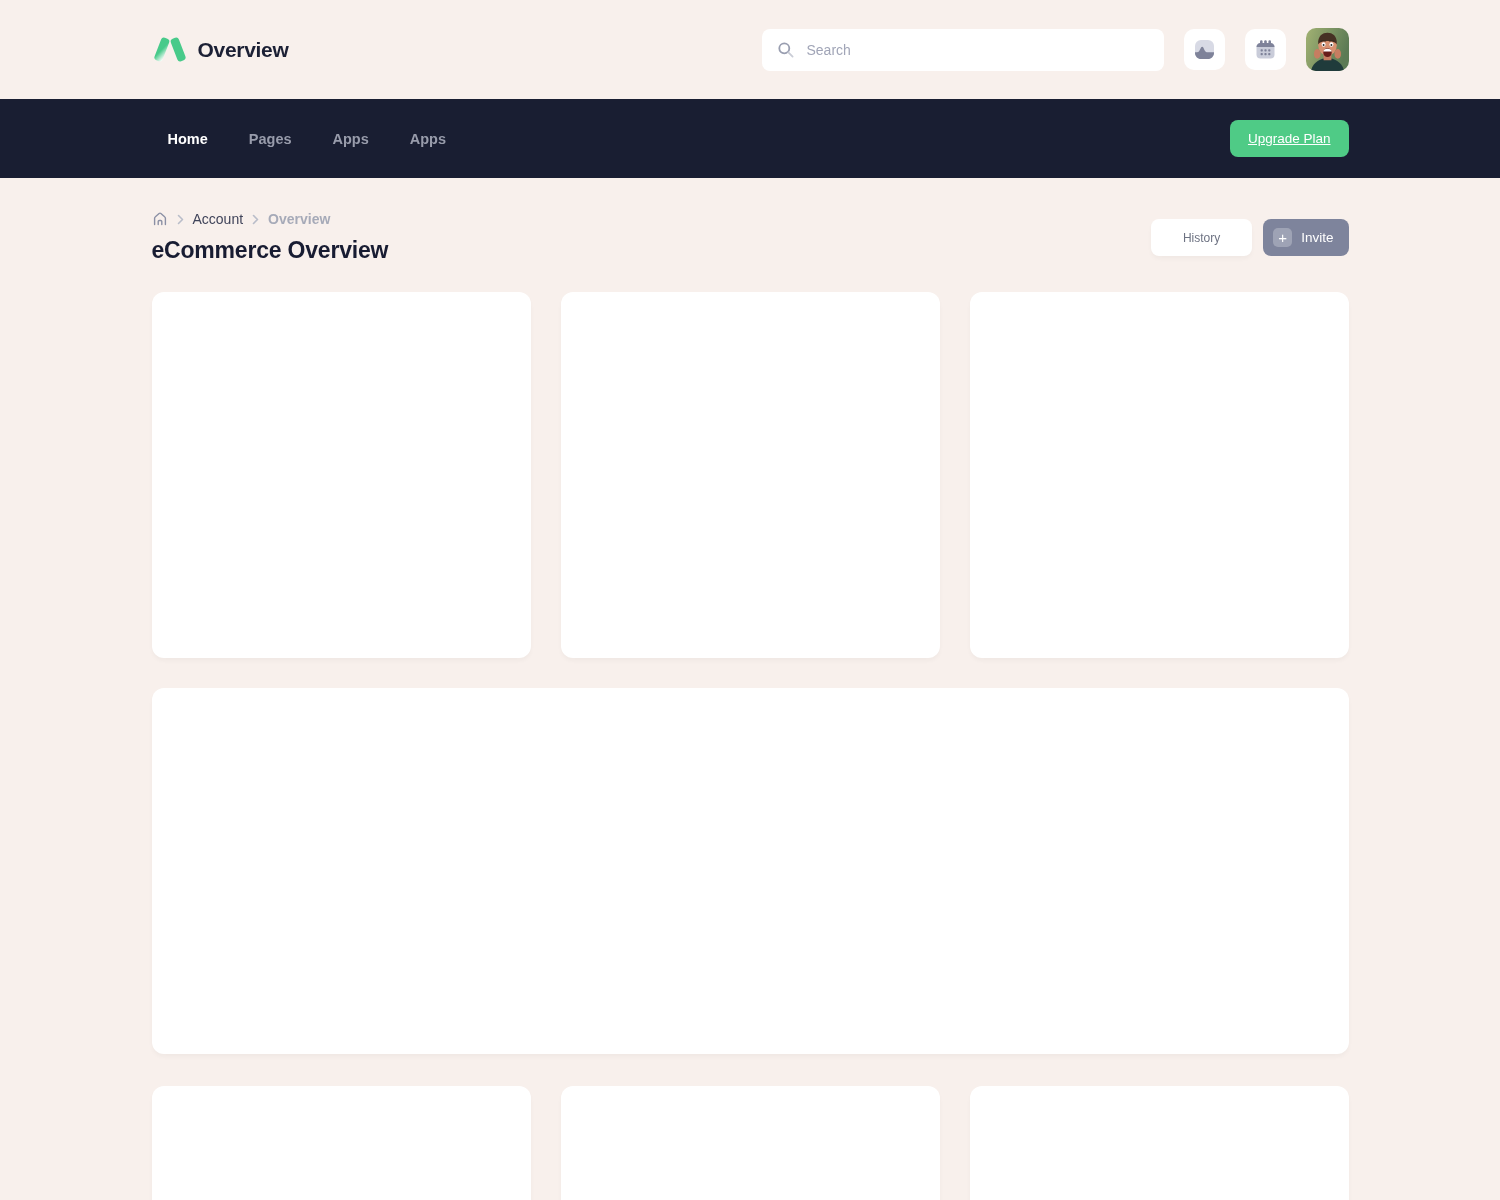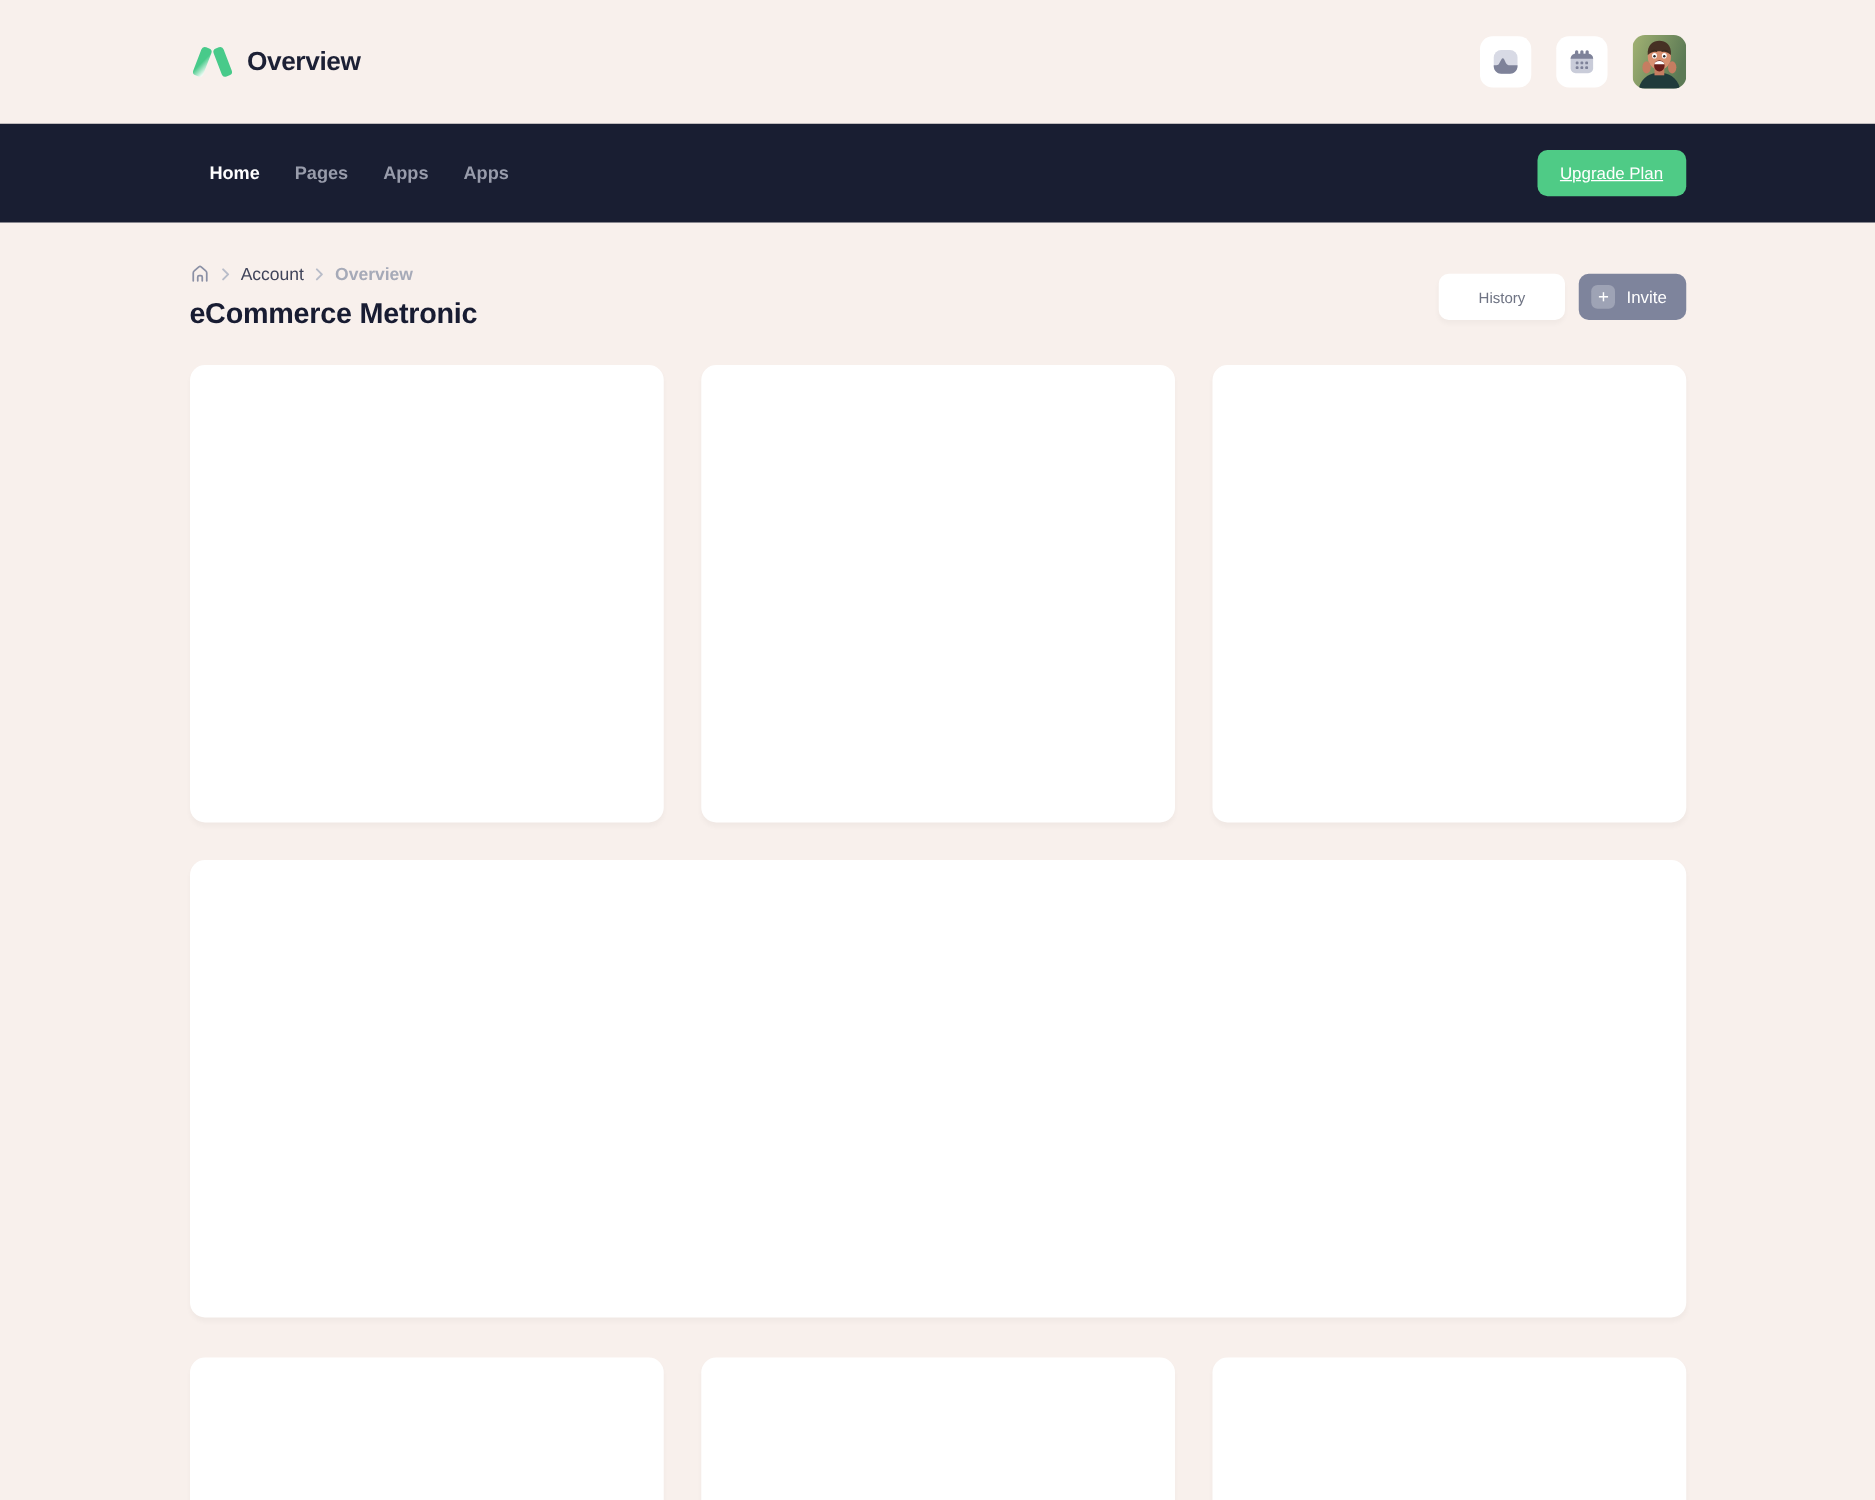--- a/index.html
+++ b/index.html
@@ -30,21 +30,21 @@
   .search input::placeholder { color: #a1a5b7; }
   .iconbtn {
     width: 41px; height: 41px; background: #ffffff; border: none; border-radius: 10px;
     display: flex; align-items: center; justify-content: center; cursor: pointer; padding: 0;
   }
   .avatar { width: 43px; height: 43px; border-radius: 10px; overflow: hidden; cursor: pointer; flex: 0 0 auto; }
 
   
   .navbar { height: 79px; background: #191e32; }
   .navbar-inner { height: 100%; display: flex; align-items: center; justify-content: space-between; }
-  .nav-links { display: flex; align-items: center; gap: 28px; padding-left: 16px; }
+  .nav-links { display: flex; align-items: center; gap: 41px; padding-left: 16px; }
   .nav-link { font-size: 14.5px; font-weight: 700; color: #989cab; cursor: pointer; text-decoration: none; }
   .nav-link.active { color: #ffffff; font-weight: 600; }
   .upgrade-btn {
     height: 37px; padding: 0 18px; border: none; border-radius: 8px;
     background: #4fcb86; color: #ffffff; font-family: "Liberation Sans", sans-serif;
     font-size: 13.5px; font-weight: 500; cursor: pointer; text-decoration: underline;
   }
 
   
   .toolbar-row { margin-top: 33px; display: flex; align-items: center; justify-content: space-between; }
@@ -95,20 +95,27 @@
             <stop offset="1" stop-color="#f2fcf7"></stop>
           </linearGradient>
         </defs>
         <rect x="6.5" y="1.5" width="10" height="28" rx="3.5" transform="rotate(21 11.5 15.5)" fill="url(#lgrad)"></rect>
         <rect x="25.5" y="1.5" width="10" height="28" rx="3.5" transform="rotate(-21 30.5 15.5)" fill="#48ca8a"></rect>
       </svg>
       <span class="logo-text">Overview</span>
     </div>
 
     <div class="topbar-right">
+      <div class="search">
+        <svg width="18" height="18" viewBox="0 0 18 18">
+          <circle cx="7.3" cy="7.3" r="5" stroke="#999eb0" stroke-width="1.8" fill="none"></circle>
+          <line x1="11.4" y1="11.4" x2="15.6" y2="15.6" stroke="#c9ccd6" stroke-width="1.8" stroke-linecap="round"></line>
+        </svg>
+        <input type="text" placeholder="Search" style="">
+      </div>
 
       <button class="iconbtn">
         <svg width="25" height="25" viewBox="0 0 25 25">
           <rect x="3" y="3" width="19" height="19" rx="6" fill="#d8dae5"></rect>
           <path d="M3 15.2 C5 15.2 6.3 15.4 7.2 13.9 L9.2 10.3 C9.7 9.4 10.9 9.5 11.3 10.4 L12.7 13.4 C13.3 14.7 14.6 15.2 15.8 15.2 L22 15.2 L22 16 C22 19.3 19.3 22 16 22 L9 22 C5.7 22 3 19.3 3 16 Z" fill="#7e8299"></path>
         </svg>
       </button>
 
       <button class="iconbtn">
         <svg width="25" height="25" viewBox="0 0 25 25">
@@ -178,21 +185,21 @@
         </svg>
         <svg width="7" height="11" viewBox="0 0 7 11" fill="none" stroke="#b9bdc9" stroke-width="1.6" stroke-linecap="round" stroke-linejoin="round">
           <path d="M1.5 1.5 L5.5 5.5 L1.5 9.5"></path>
         </svg>
         <a class="bc-link">Account</a>
         <svg width="7" height="11" viewBox="0 0 7 11" fill="none" stroke="#b9bdc9" stroke-width="1.6" stroke-linecap="round" stroke-linejoin="round">
           <path d="M1.5 1.5 L5.5 5.5 L1.5 9.5"></path>
         </svg>
         <span class="bc-current">Overview</span>
       </div>
-      <h1 class="page-title">eCommerce Metronic</h1>
+      <h1 class="page-title">eCommerce Overview</h1>
     </div>
 
     <div class="actions">
       <button class="history-btn">History</button>
       <button class="invite-btn">
         <span class="plus-box">+</span>
         <span>Invite</span>
       </button>
     </div>
   </div>

